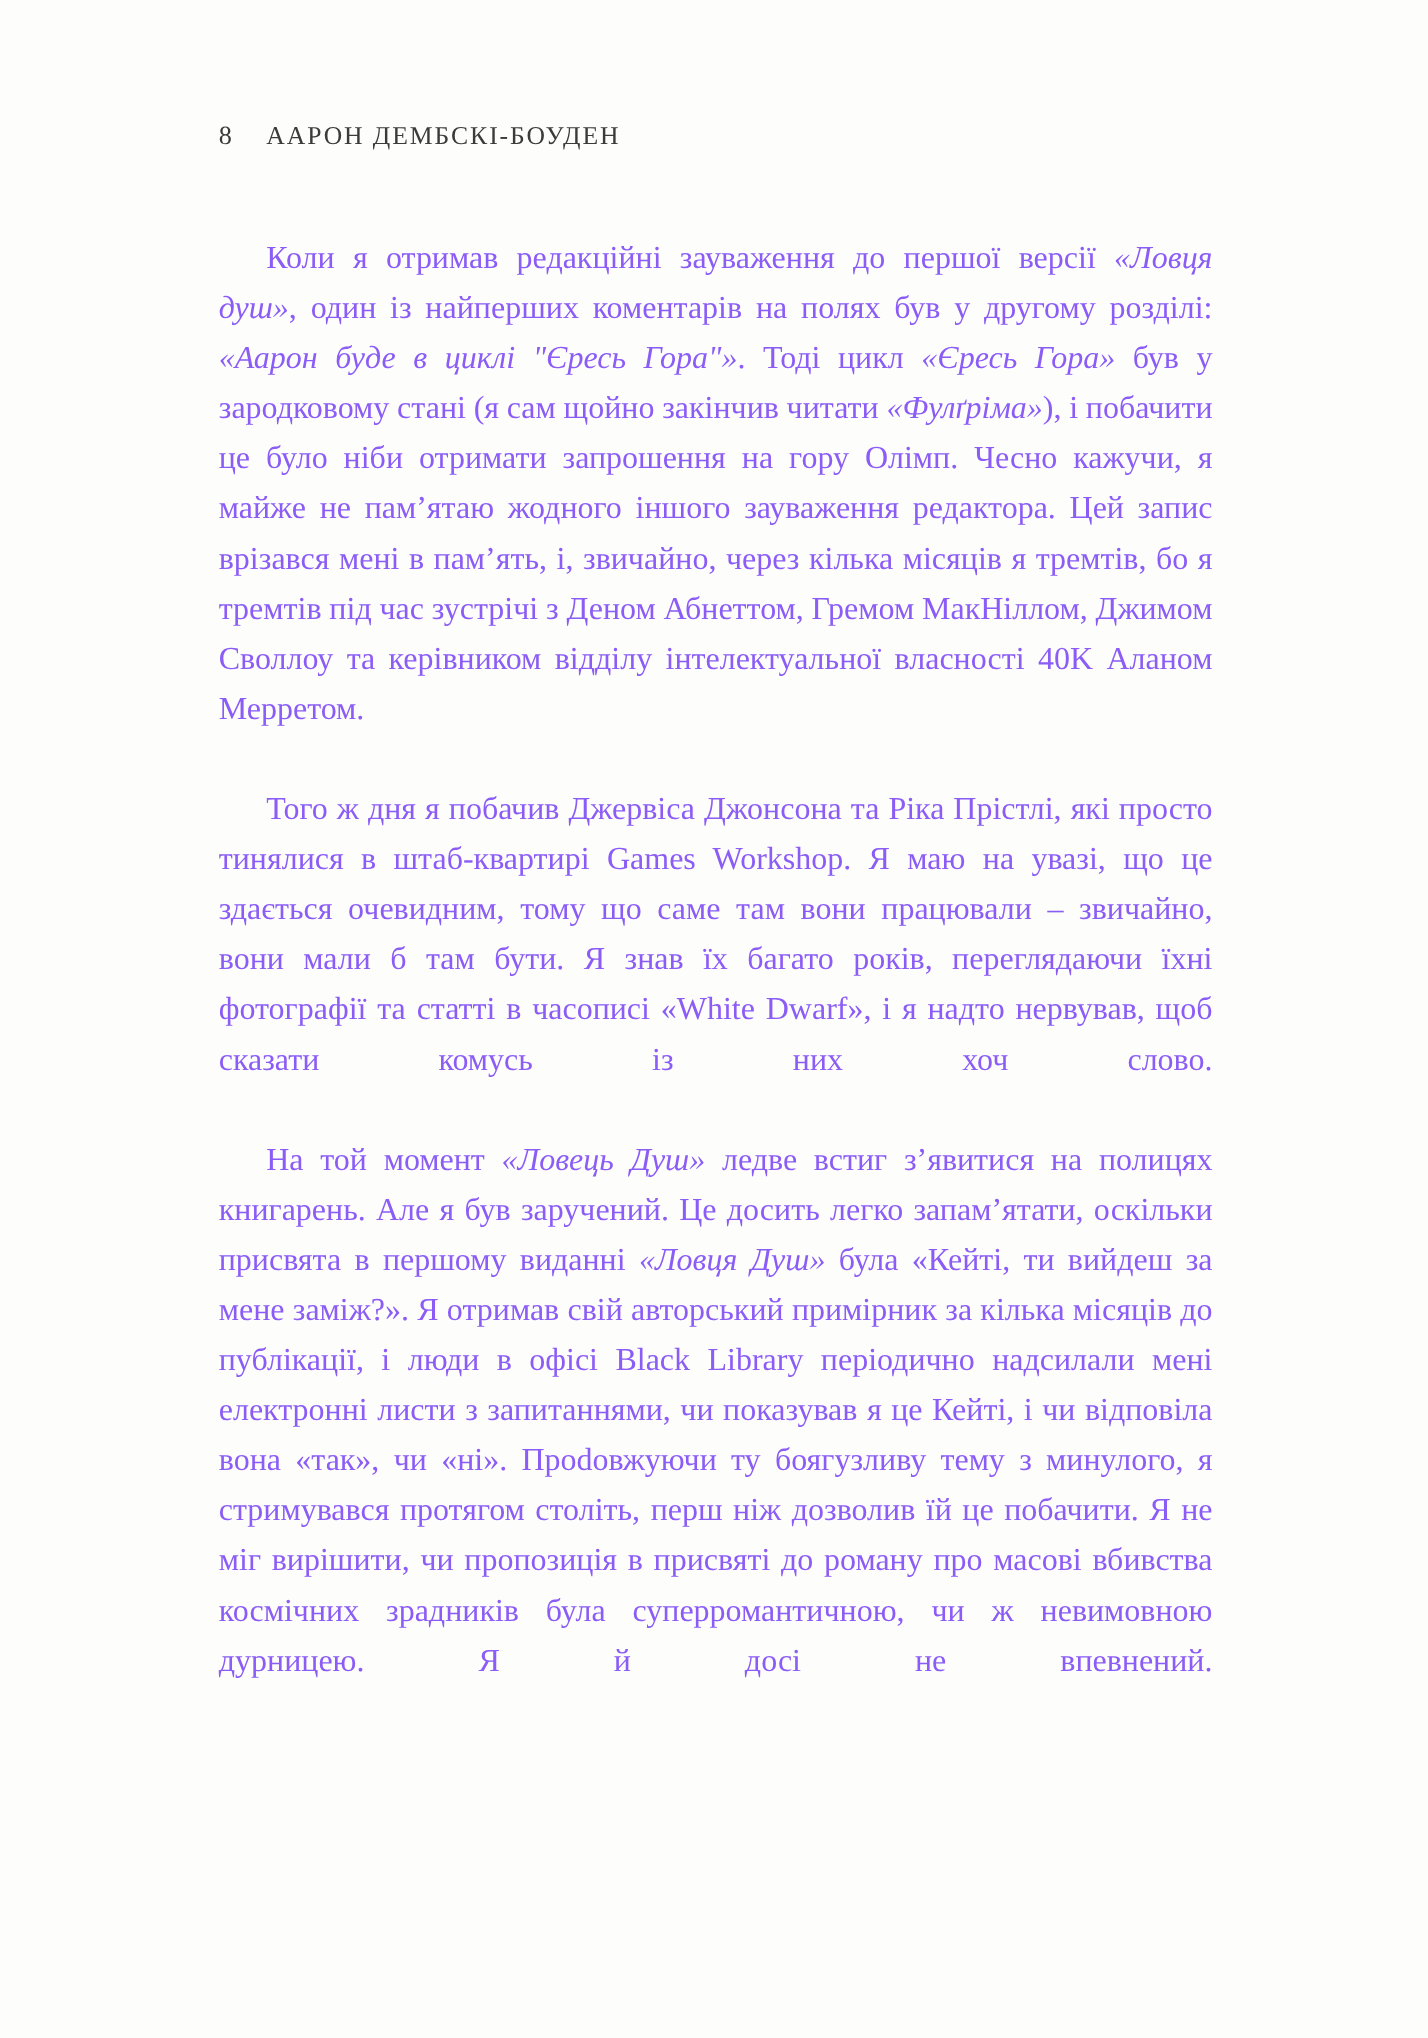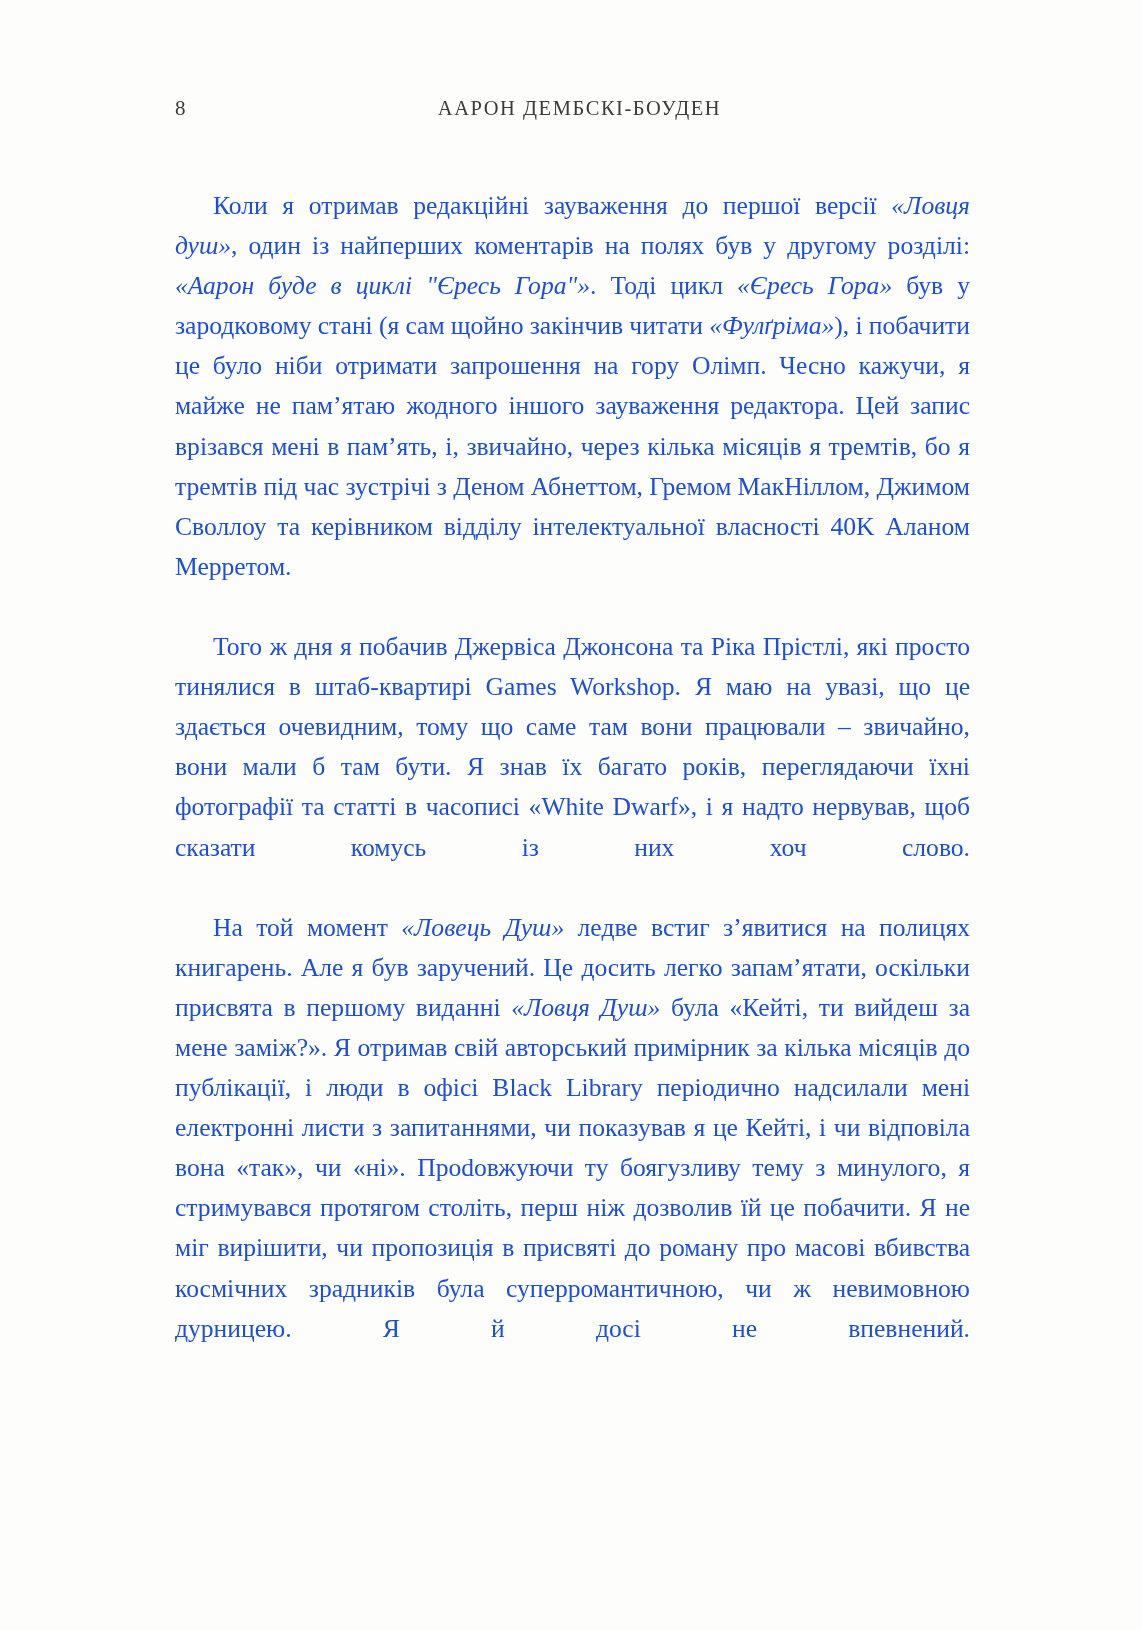--- a/index.html
+++ b/index.html
@@ -35,21 +35,20 @@
   .folio {
     font-size: 21px;
     color: #3a3a3a;
     letter-spacing: 0.5px;
     width: 60px;
     flex: 0 0 60px;
     text-align: left;
   }
   .head-title {
     flex: 1 1 auto;
-    text-align: center;
     font-size: 20.5px;
     letter-spacing: 1.55px;
     color: #3b3b3b;
     white-space: nowrap;
     
     transform: translateX(-22px);
   }
 
   
   .textblock {
@@ -58,21 +57,21 @@
     left: 175px;
     width: 795px;
   }
 
   p.para {
     margin: 0;
     text-align: justify;
     text-justify: inter-word;
     font-size: 25.6px;
     line-height: 40.1px;
-    color: #1d4ed8;
+    color: #8b5cf6;
     hyphens: manual;
     -webkit-hyphens: manual;
     word-spacing: -0.2px;
   }
   p.para {
     text-indent: 38px;
   }
   
   p.para::after {
     content: "";

